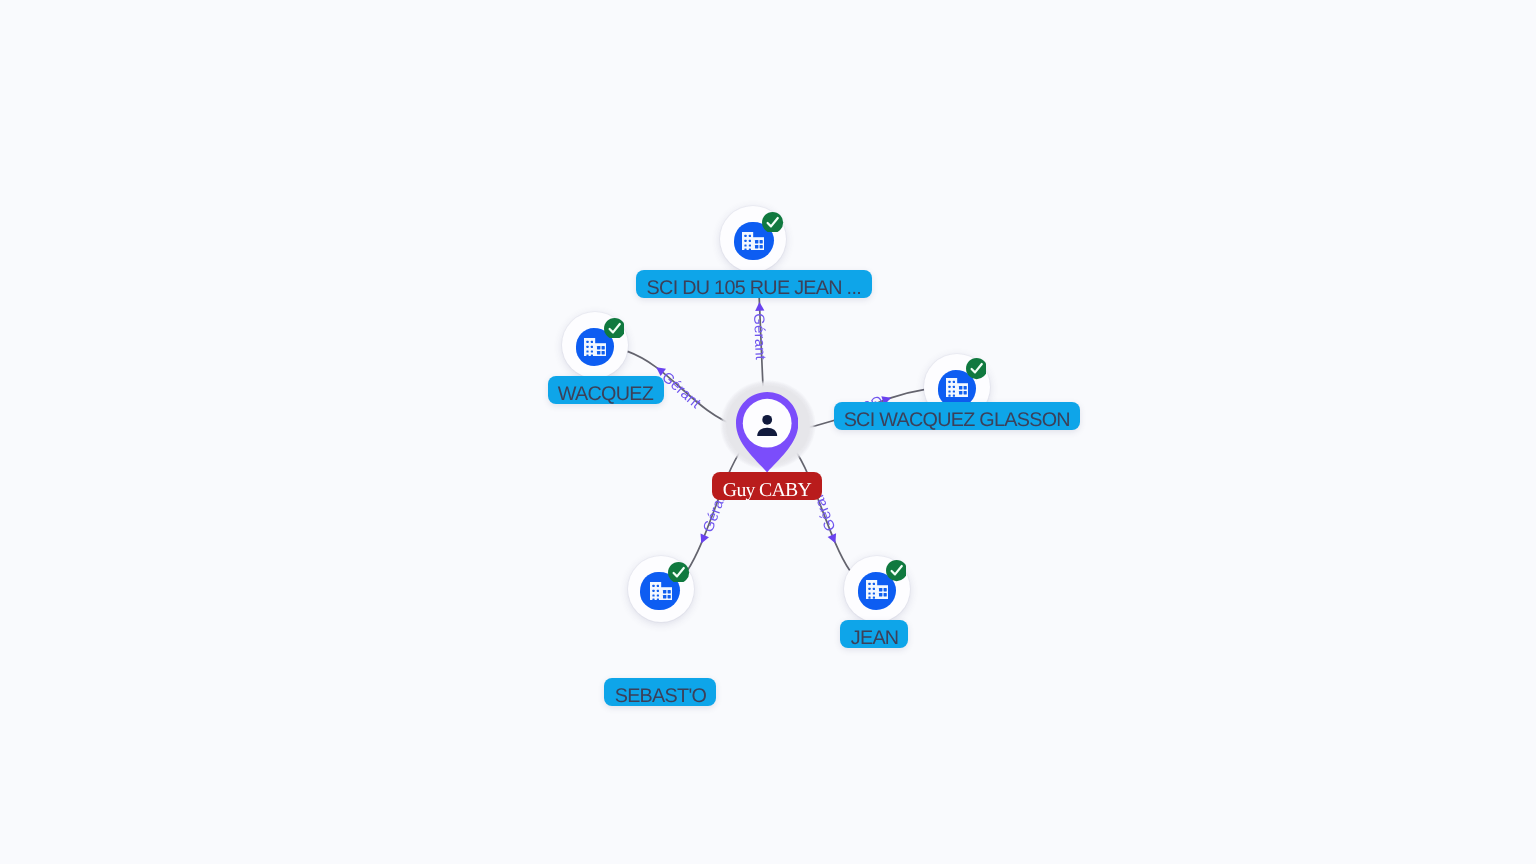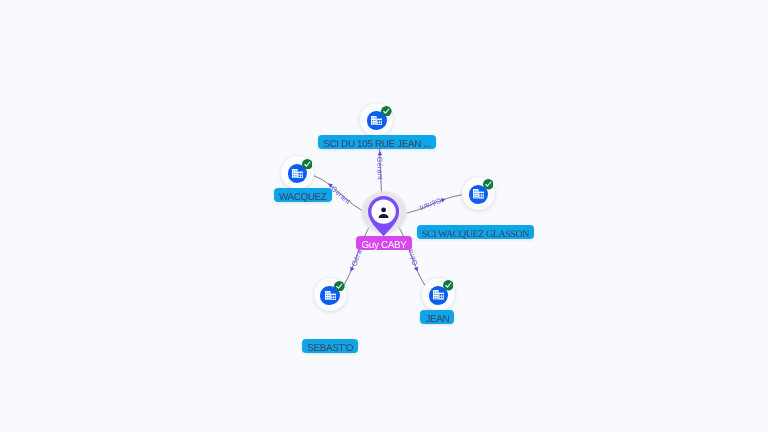--- a/index.html
+++ b/index.html
@@ -12,22 +12,22 @@
   .edge-arrow{fill:#6a42ef;}
   .edge-label{font-size:7.4px;fill:#7055ee;font-weight:400;letter-spacing:0.05px;dominant-baseline:central;}
   .node{position:absolute;}
   .node-circle{position:absolute;border-radius:50%;background:#fdfdff;box-shadow:0 1px 4px rgba(60,60,110,.16),0 0 0 .5px rgba(120,120,160,.05);}
   .node-inner{position:absolute;}
   .node-badge{position:absolute;}
   .node-label{position:absolute;background:#0ea5e9;transform:translateZ(0);border-radius:4px;box-shadow:0 1px 3px rgba(60,60,110,.13);
      color:#3c4059;font-size:9.9px;letter-spacing:-0.35px;line-height:20.4px;height:13.9px;white-space:nowrap;text-align:center;box-sizing:content-box;overflow:visible;}
   .center-pin{position:absolute;}
   .center-halo{position:absolute;border-radius:50%;background:radial-gradient(closest-side, #e6e6ea 0%, #e6e6ea 86%, rgba(232,232,237,.8) 93%, rgba(249,250,253,0) 100%);}
-  .center-label{position:absolute;background:#d946ef;transform:translateZ(0);border-radius:4px;color:#fff;font-size:9.9px;letter-spacing:-0.35px;
-     line-height:20.1px;height:14px;white-space:nowrap;text-align:center;}
+  .center-label{position:absolute;background:#b91c1c;transform:translateZ(0);border-radius:4px;color:#fff;font-size:9.9px;letter-spacing:-0.35px;
+     line-height:20.1px;height:14px;white-space:nowrap;text-align:center;font-family:Liberation Serif, serif;}
 </style>
 </head>
 <body>
 
 <div id="stage">
   <svg id="edges" viewBox="0 0 768 432">
       <g>
         <path d="M 381.90 200.33 C 380.82 182.79 380.03 154.12 378.96 136.17" class="edge-path"></path>
         <path d="M 0 0 L -4.4 -2.3 L -4.4 2.3 Z" class="edge-arrow" transform="translate(379.70,150.97) rotate(-92.53)"></path>
       </g>
@@ -163,21 +163,21 @@
     <rect x="65" y="65" width="17" height="17" rx="2"></rect>
               <rect x="88" y="65" width="16" height="17" rx="2"></rect>
   </g>
           </svg>
         </div>
         <div class="node-badge" style="left: 482.5px; top: 179.2px; line-height: 0;"><svg width="10.6" height="10.6" viewBox="0 0 106 106">
   <circle cx="53" cy="53" r="53" fill="#10793f"></circle>
   <path d="M28 55 L45 72 L79 30" fill="none" stroke="#f0fff6" stroke-width="11" stroke-linecap="round" stroke-linejoin="round"></path>
   </svg></div>
       </div>
-      <div class="node-label" style="top: 225px; left: 416.822px; padding: 0px 5px; font-family: Liberation Serif, serif;">SCI WACQUEZ GLASSON</div>
+      <div class="node-label" style="top: 201px; left: 416.822px; padding: 0px 5px;">SCI WACQUEZ GLASSON</div>
       <div class="node" style="left: 0px; top: 0px;">
         <div class="node-circle" style="left: 313.6px; top: 278.3px; width: 33.2px; height: 33.2px;"></div>
         <div class="node-inner" style="left: 320.3px; top: 285.8px; width: 19.8px; height: 19.2px; background: rgb(13, 93, 242); border-radius: 47% 53% 52% 48% / 51% 49% 53% 47%; display: flex; align-items: center; justify-content: center;">
           <svg width="11.2" height="9.5" viewBox="0 0 112 95">
   <g fill="#f2f8ff">
     <path d="M0 0 h56 v95 h-56 z"></path>
     <path d="M54 26 h58 v69 h-58 z"></path>
   </g>
   <g fill="#1060ef">
     <rect x="12" y="14" width="11" height="11" rx="2.5"></rect>

